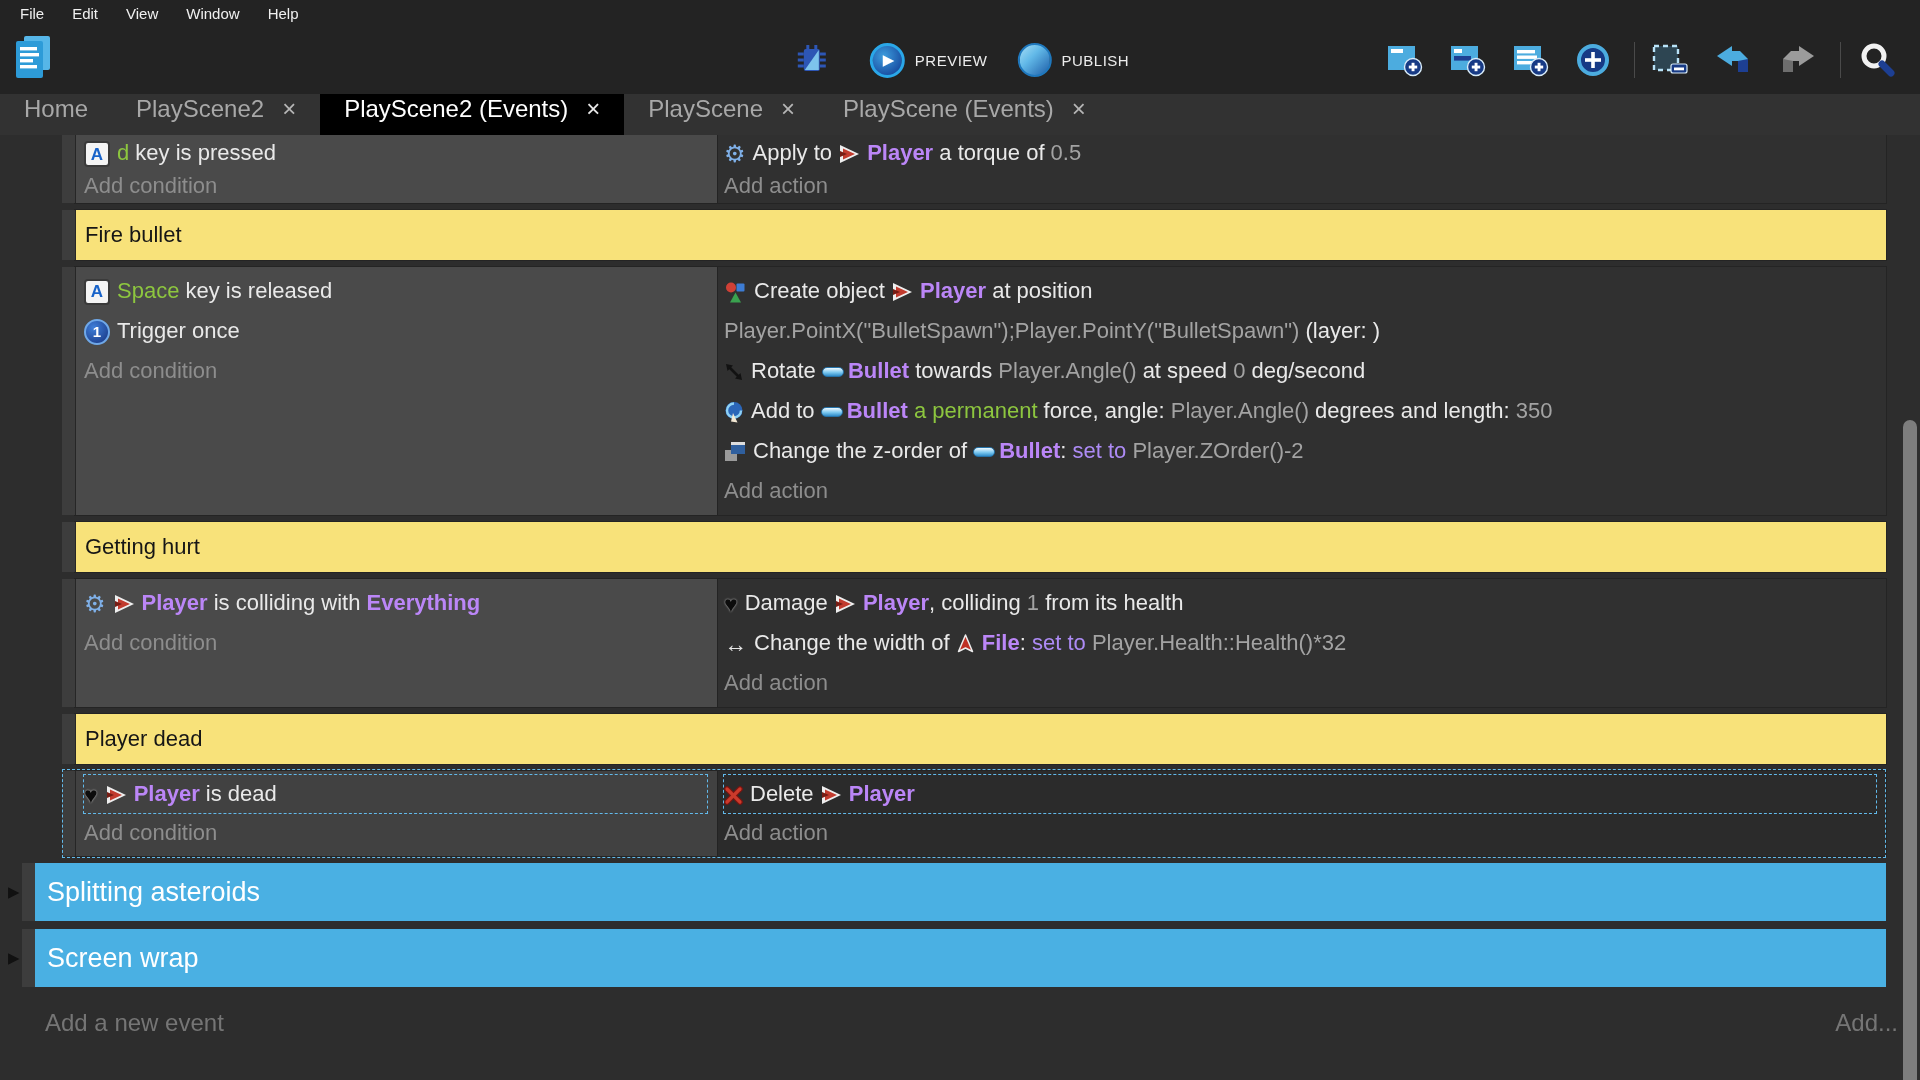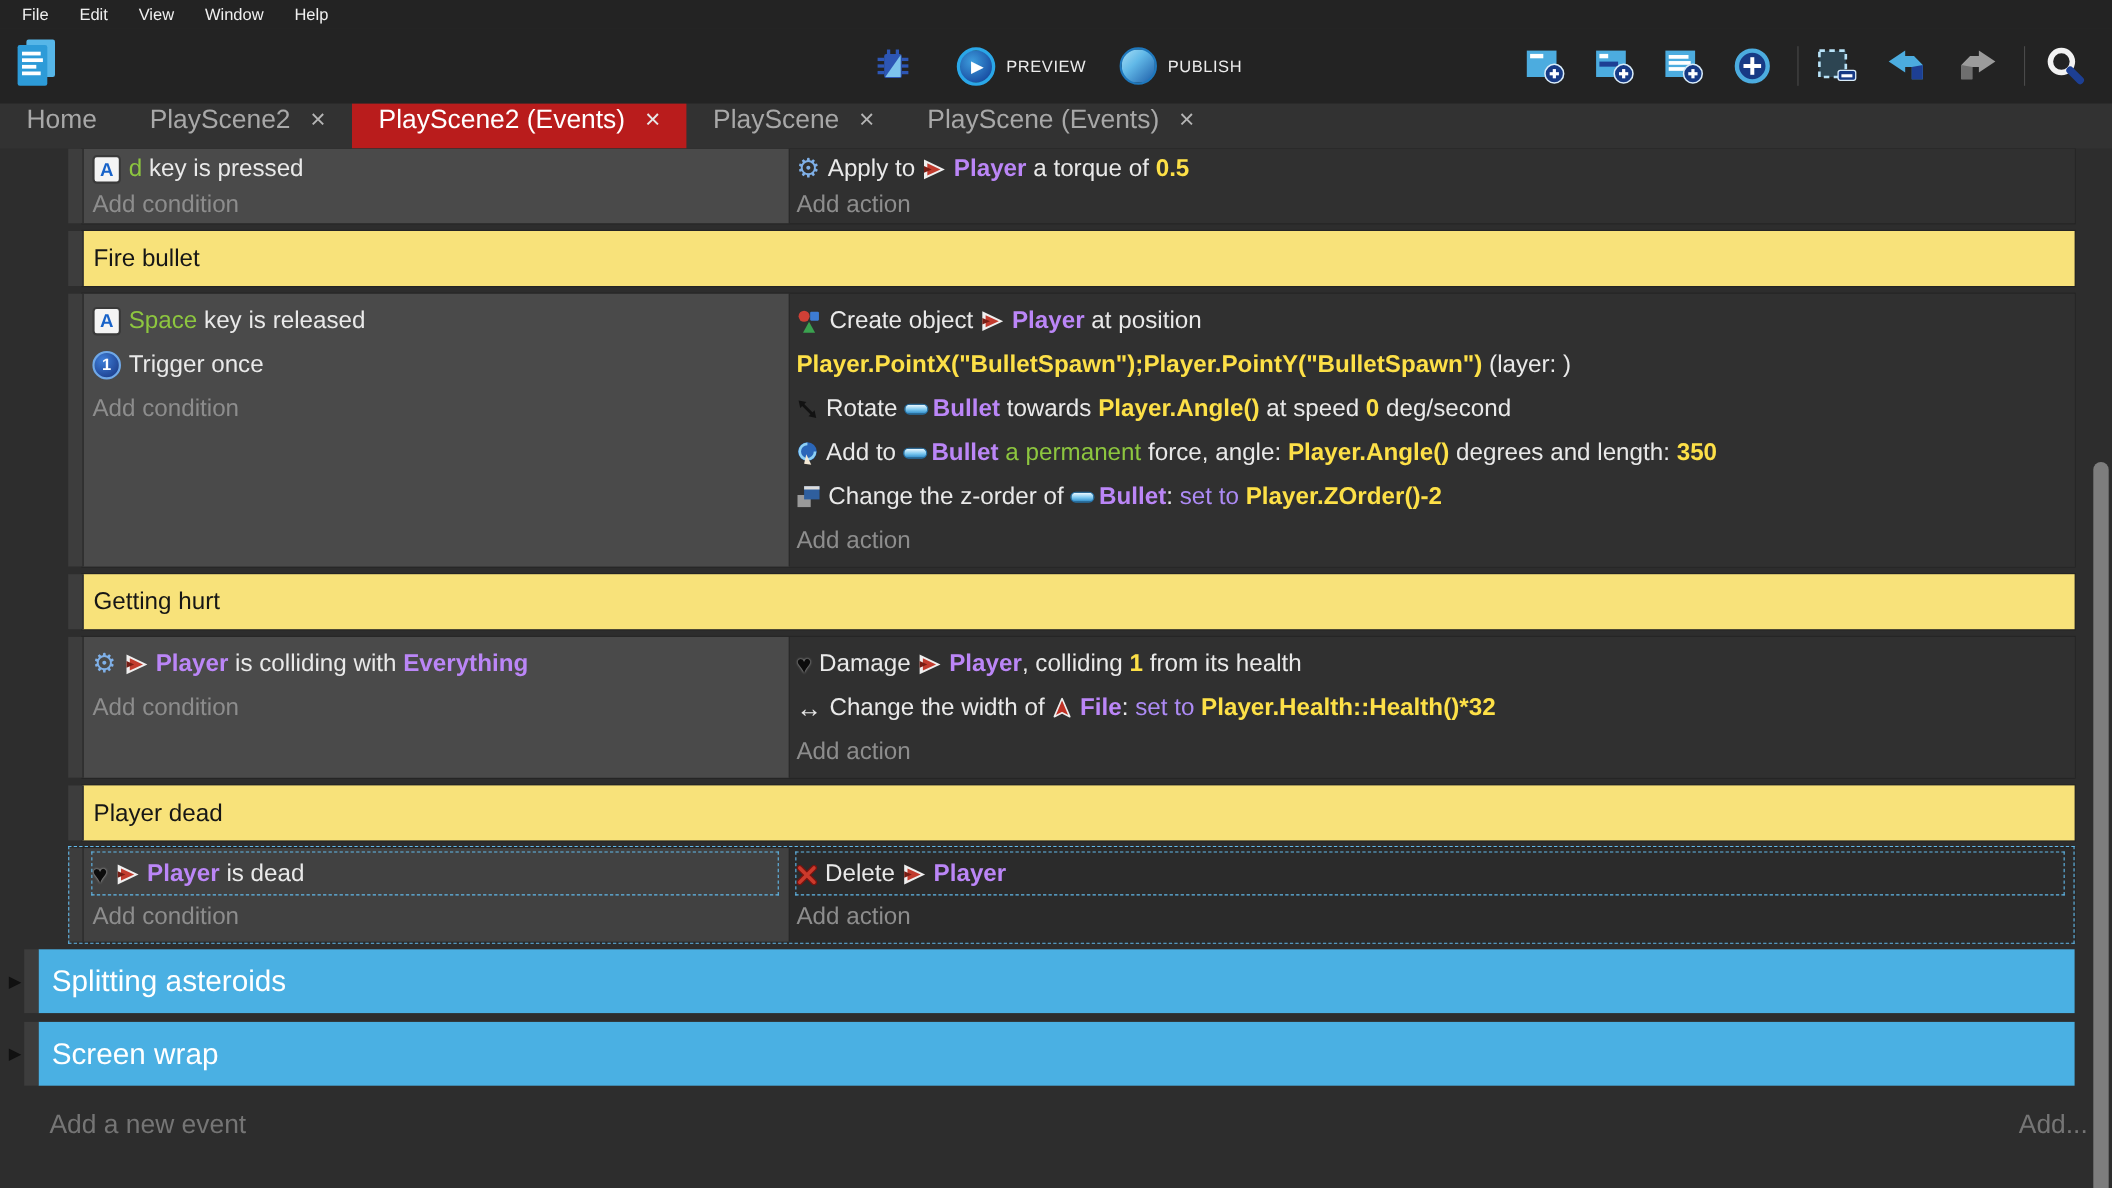--- a/index.html
+++ b/index.html
@@ -25,40 +25,40 @@
     background:radial-gradient(circle at 38% 35%,#3d9ddd 0%,#1c55a8 70%,#123a7e 100%);
     border:3px solid #2aa7e8;color:#fff;display:flex;align-items:center;justify-content:center;
     font-size:15px;padding-left:3px;}
   .publish-circle{width:34px;height:34px;border-radius:50%;box-sizing:border-box;
     background:linear-gradient(135deg,#a8def6 0%,#62b9e8 40%,#1d5da8 100%);
     border:2px solid #1f78bd;}
   
   .tabbar{height:41px;background:#323232;display:flex;align-items:stretch;
     font-size:24px;color:#a8a8a8;}
   .tab{display:flex;align-items:flex-end;padding:12px 24px;gap:18px;cursor:default;white-space:nowrap;}
-  .tab.active{background:#b91c1c;color:#fff;}
+  .tab.active{background:#000000;color:#fff;}
   .tab-close{font-size:24px;color:#b5b5b5;}
   .tab.active .tab-close{color:#e8e8e8;}
   
   .events{position:relative;height:945px;overflow:hidden;}
   .row{position:relative;}
   .row + .row{margin-top:7px;}
   .gutter{position:absolute;left:62px;top:0;bottom:0;width:13px;background:#3d3d3d;
     border-right:1px solid #262626;}
   .event-box{margin-left:75px;margin-right:34px;display:flex;box-shadow:0 0 0 1px #242424;}
   .conditions{width:643px;box-sizing:border-box;background:#4a4a4a;
     border-right:1px solid #232323;padding:4px 10px 4px 9px;}
   .actions{flex:1;background:#303030;box-sizing:border-box;padding:4px 10px 4px 6px;}
   .ev-line{line-height:40px;font-size:22px;white-space:pre-wrap;color:#e9e9e9;}
   .clipped .ev-line{line-height:33px;}
   .clipped .conditions,.clipped .actions{padding-top:1px;padding-bottom:1px;}
   .add-link{color:#8d8d8d;cursor:default;}
   .k-p{color:#e9e9e9;}
   .k-obj{color:#bb86f7;font-weight:bold;}
-  .k-expr,.k-num{color:#fde047;font-weight:bold;}
+  .k-expr,.k-num{color:#a3a3a3;}
   .k-key,.k-green{color:#8dc63f;}
   .k-op{color:#ad8bf5;}
   
   .selected .conditions{background:#414141;}
   .selected .actions{background:#2b2b2b;}
   .selected .ev-line{line-height:38px;}
   .selected .lines{border:1px dashed #62b9ea;margin:-1px -1px 0 -1px;}
   .sel-outline{position:absolute;left:62px;right:34px;top:-2px;bottom:-2px;
     border:1px dashed #62b9ea;pointer-events:none;}
   

